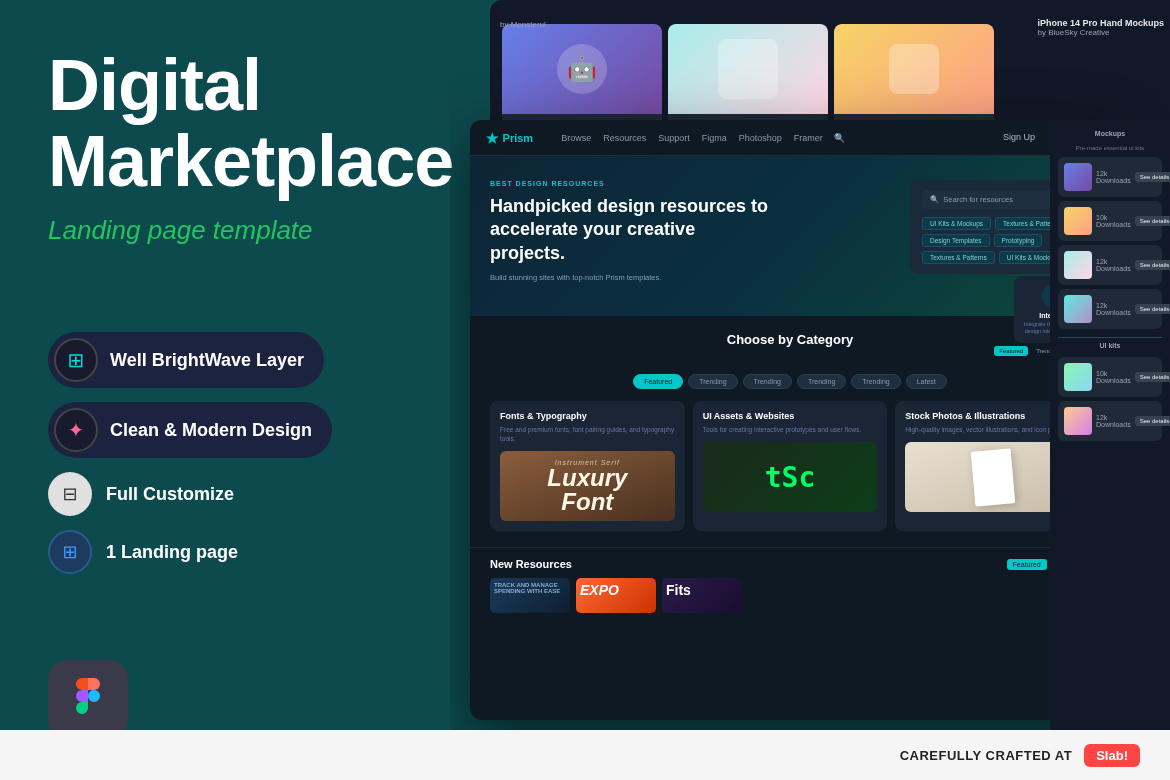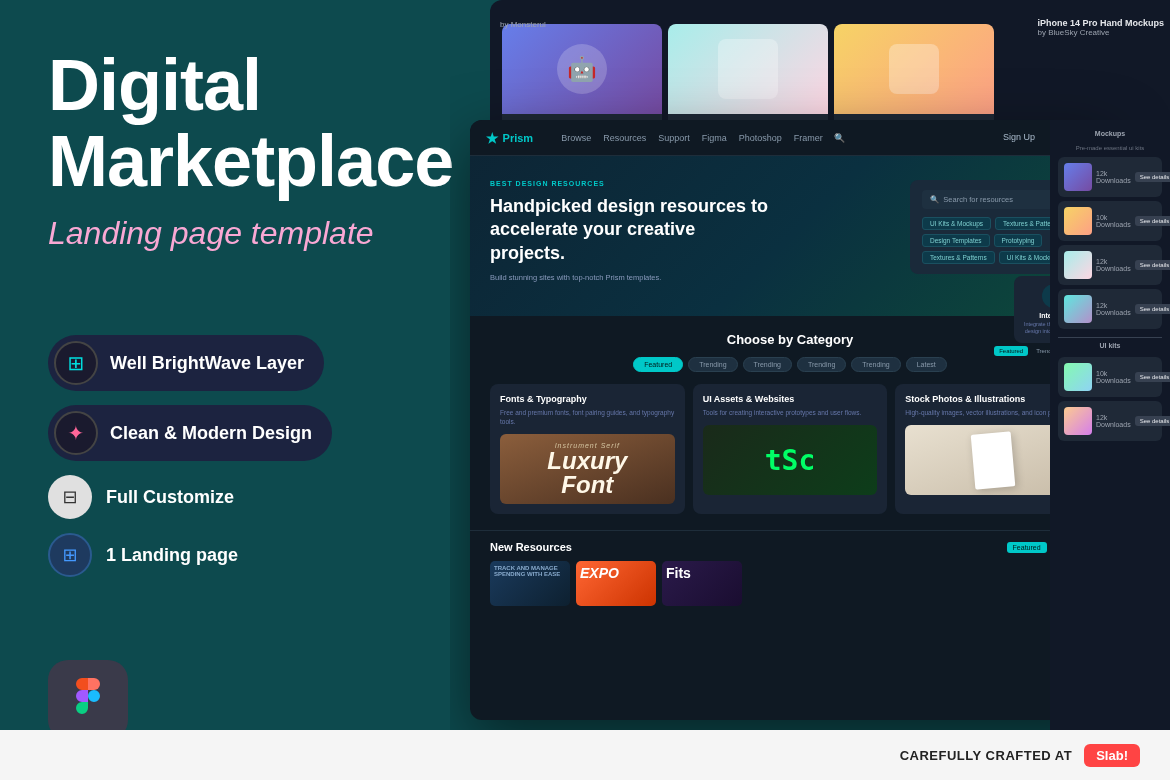--- a/index.html
+++ b/index.html
@@ -28,24 +28,24 @@
     .main-title {
       font-size: 72px;
       font-weight: 900;
       color: #ffffff;
       line-height: 1.05;
       letter-spacing: -1px;
       margin-bottom: 16px;
     }
 
     .subtitle {
-      font-size: 32px;
+      font-size: 26px;
       font-style: italic;
       font-weight: 400;
-      color: #f9a8d4;
+      color: #22c55e;
       margin-bottom: 40px;
     }
 
     .features-list {
       display: flex;
       flex-direction: column;
       gap: 14px;
       margin-bottom: 40px;
     }
 
@@ -296,21 +296,21 @@
     .mock-categories {
       background: #0f1923;
       padding: 16px 20px;
     }
 
     .mock-section-title {
       font-size: 13px;
       font-weight: 700;
       color: #ffffff;
       text-align: center;
-      margin-bottom: 10px;
+      margin-bottom: 27px;
     }
 
     .mock-filter-pills {
       display: flex;
       gap: 5px;
       justify-content: center;
       margin-bottom: 12px;
     }
 
     .mock-pill {
@@ -511,21 +511,21 @@
       color: #ffffff;
     }
 
     .mock-resource-cards {
       display: flex;
       gap: 6px;
     }
 
     .mock-resource-card {
       width: 80px;
-      height: 45px;
+      height: 35px;
       border-radius: 5px;
       overflow: hidden;
     }
 
     
     .card-bg-1 {
       background: linear-gradient(135deg, #667eea 0%, #764ba2 100%);
     }
     .card-bg-2 {
       background: linear-gradient(135deg, #f6d365 0%, #fda085 100%);

